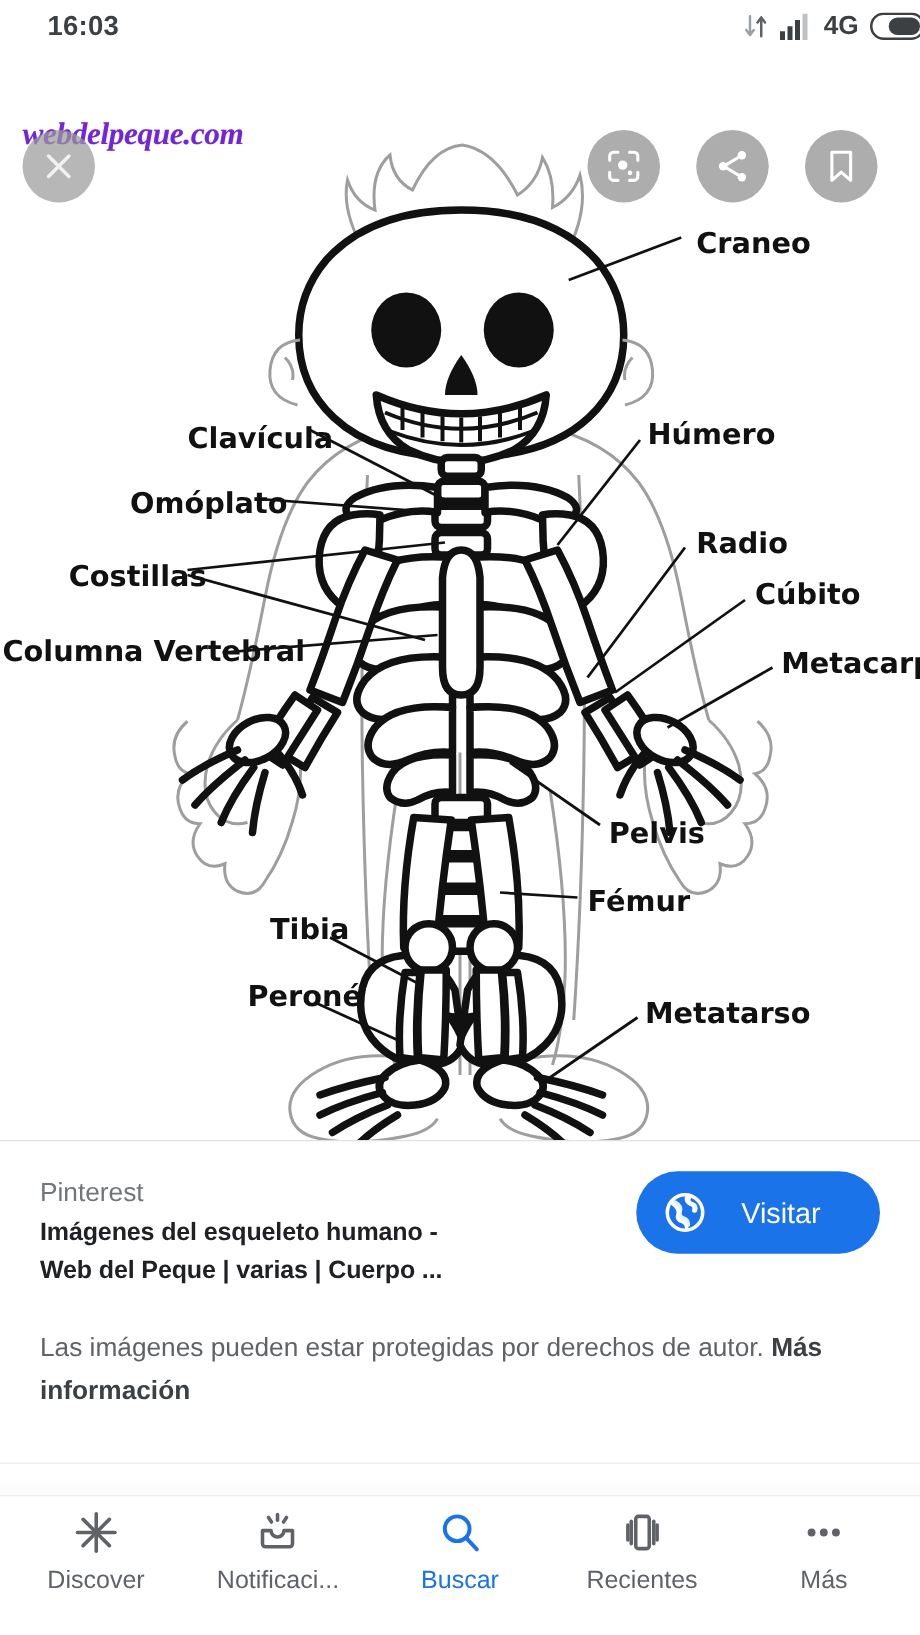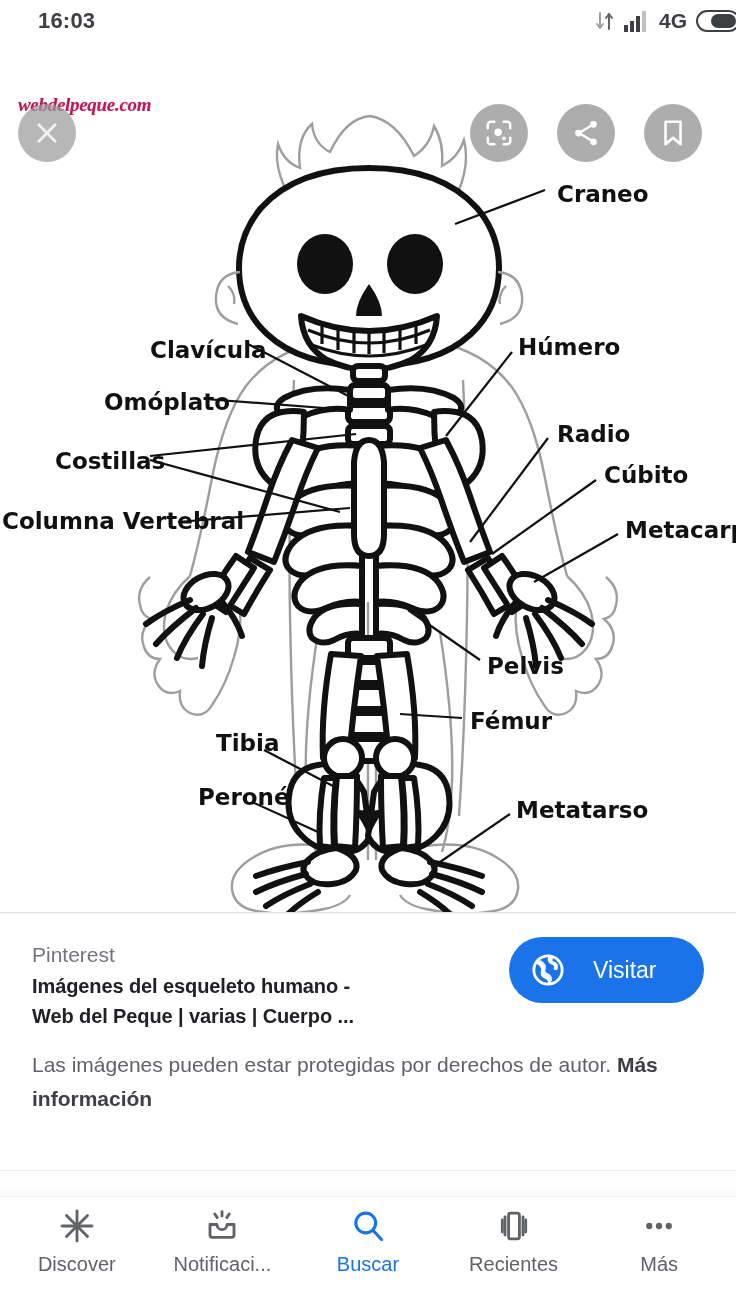--- a/index.html
+++ b/index.html
@@ -29,21 +29,21 @@
   .viewer{
     position:relative;
     width:736px; height:870px;
     background:#ffffff;
     overflow:hidden;
   }
   .watermark{
     position:absolute; left:18px; top:52px;
     font-family:"Liberation Serif", serif;
     font-weight:700; font-style:italic;
-    font-size:19px; color:#be185d;
+    font-size:25px; color:#6d28d9;
     letter-spacing:-.3px;
     z-index:6;
     text-shadow:0 0 1px rgba(226,59,52,.4);
   }
   .circ-btn{
     position:absolute;
     width:58px; height:58px; border-radius:50%;
     background:rgba(150,150,150,.78);
     display:flex; align-items:center; justify-content:center;
     z-index:7;
@@ -73,21 +73,21 @@
   .visitar{
     position:absolute; right:32px; top:24px;
     height:66px; min-width:195px;
     background:#1a73e8; border-radius:33px;
     display:flex; align-items:center; gap:28px;
     padding:0 30px 0 22px;
     border:none; cursor:pointer;
   }
   .visitar-label{ color:#fff; font-size:23px; font-weight:400; }
   .copyright{
-    margin-top:16px;
+    margin-top:30px;
     font-size:21px; color:#5f6368; line-height:1.62; max-width:640px;
   }
   .copyright b{ color:#3c4043; font-weight:700; }
   .clip-hint{
     position:absolute; left:0; right:0; bottom:0;
     height:30px;
     background:linear-gradient(to bottom,#ffffff 40%,#fafafa 100%);
     border-top:1px solid #ececec;
   }
   .card-shadow{ height:44px; }

